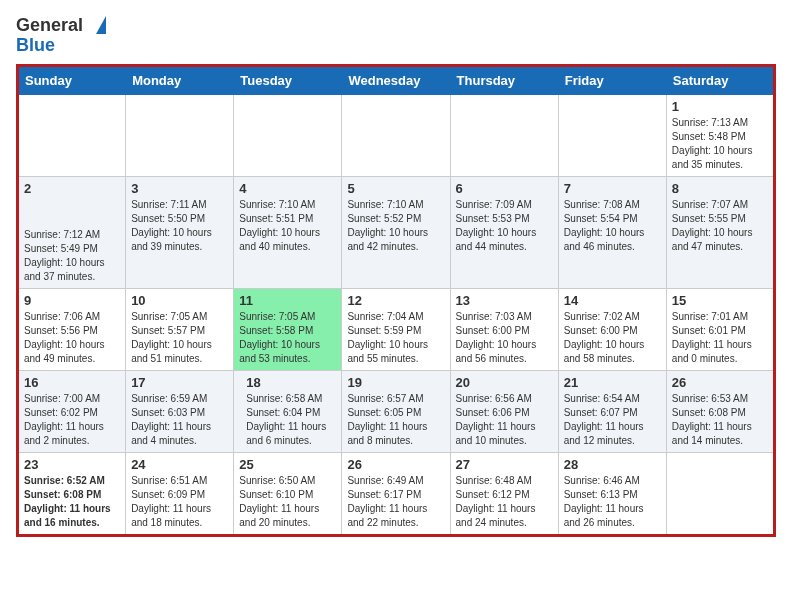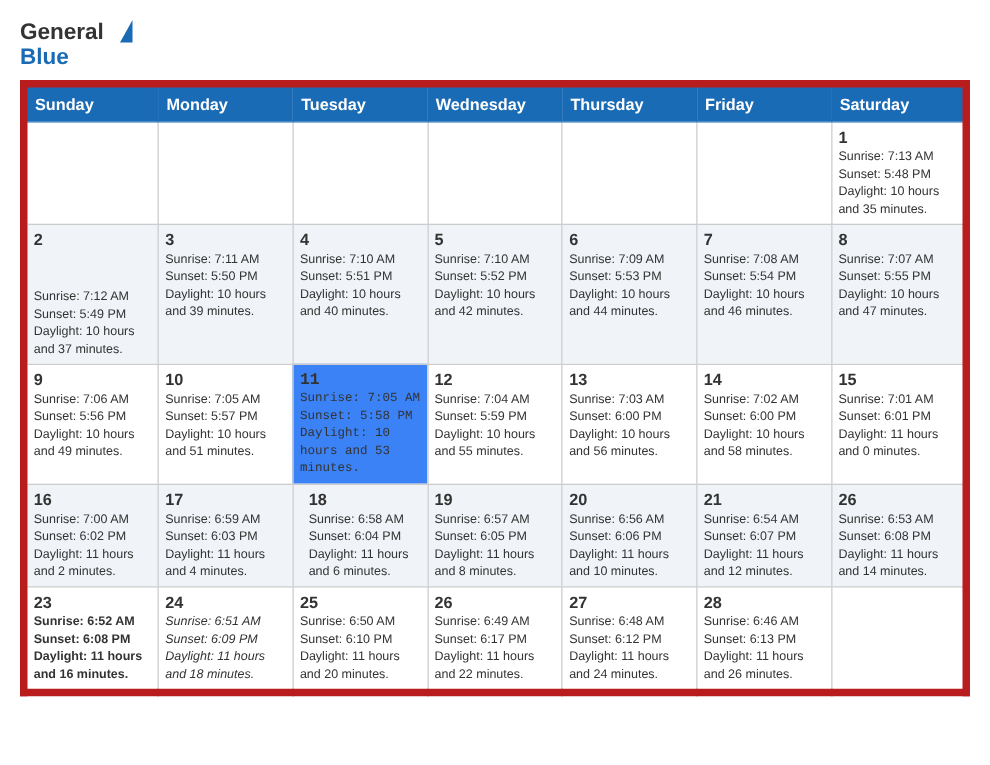--- a/index.html
+++ b/index.html
@@ -49,21 +49,21 @@
       font-weight: bold;
       color: #333;
     }
     .location {
       font-size: 14px;
       color: #555;
     }
     .calendar {
       width: 100%;
       border-collapse: collapse;
-      border: 6px solid #b91c1c;
+      border: 3px solid #b91c1c;
     }
     .calendar th {
       background-color: #1a6bb5;
       color: #fff;
       text-align: left;
       padding: 6px 6px;
       font-size: 13px;
       font-weight: bold;
       border: 1px solid #1a6bb5;
     }
@@ -192,21 +192,21 @@
           <div class="day-info" style="white-space: pre-wrap;">Sunrise: 7:06 AM
 Sunset: 5:56 PM
 Daylight: 10 hours and 49 minutes.</div>
         </td>
         <td style="background: rgb(255, 255, 255);">
           <span class="day-num">10</span>
           <div class="day-info" style="white-space: pre-wrap;">Sunrise: 7:05 AM
 Sunset: 5:57 PM
 Daylight: 10 hours and 51 minutes.</div>
         </td>
-        <td style="background: #3b82f6; font-family: Liberation Mono, monospace;">
+        <td style="background: #86efac;">
           <span class="day-num">11</span>
           <div class="day-info" style="white-space: pre-wrap;">Sunrise: 7:05 AM
 Sunset: 5:58 PM
 Daylight: 10 hours and 53 minutes.</div>
         </td>
         <td style="background: rgb(255, 255, 255);">
           <span class="day-num">12</span>
           <div class="day-info" style="white-space: pre-wrap;">Sunrise: 7:04 AM
 Sunset: 5:59 PM
 Daylight: 10 hours and 55 minutes.</div>
@@ -276,21 +276,21 @@
       </tr>
       <tr>
         <td style="background: rgb(255, 255, 255);">
           <span class="day-num">23</span>
           <div class="day-info" style="white-space: pre-wrap; font-weight: bold;">Sunrise: 6:52 AM
 Sunset: 6:08 PM
 Daylight: 11 hours and 16 minutes.</div>
         </td>
         <td style="background: rgb(255, 255, 255);">
           <span class="day-num">24</span>
-          <div class="day-info" style="white-space: pre-wrap; font-style: italic;">Sunrise: 6:51 AM
+          <div class="day-info" style="white-space: pre-wrap;">Sunrise: 6:51 AM
 Sunset: 6:09 PM
 Daylight: 11 hours and 18 minutes.</div>
         </td>
         <td style="background: rgb(255, 255, 255);">
           <span class="day-num">25</span>
           <div class="day-info" style="white-space: pre-wrap;">Sunrise: 6:50 AM
 Sunset: 6:10 PM
 Daylight: 11 hours and 20 minutes.</div>
         </td>
         <td style="background: rgb(255, 255, 255);">

